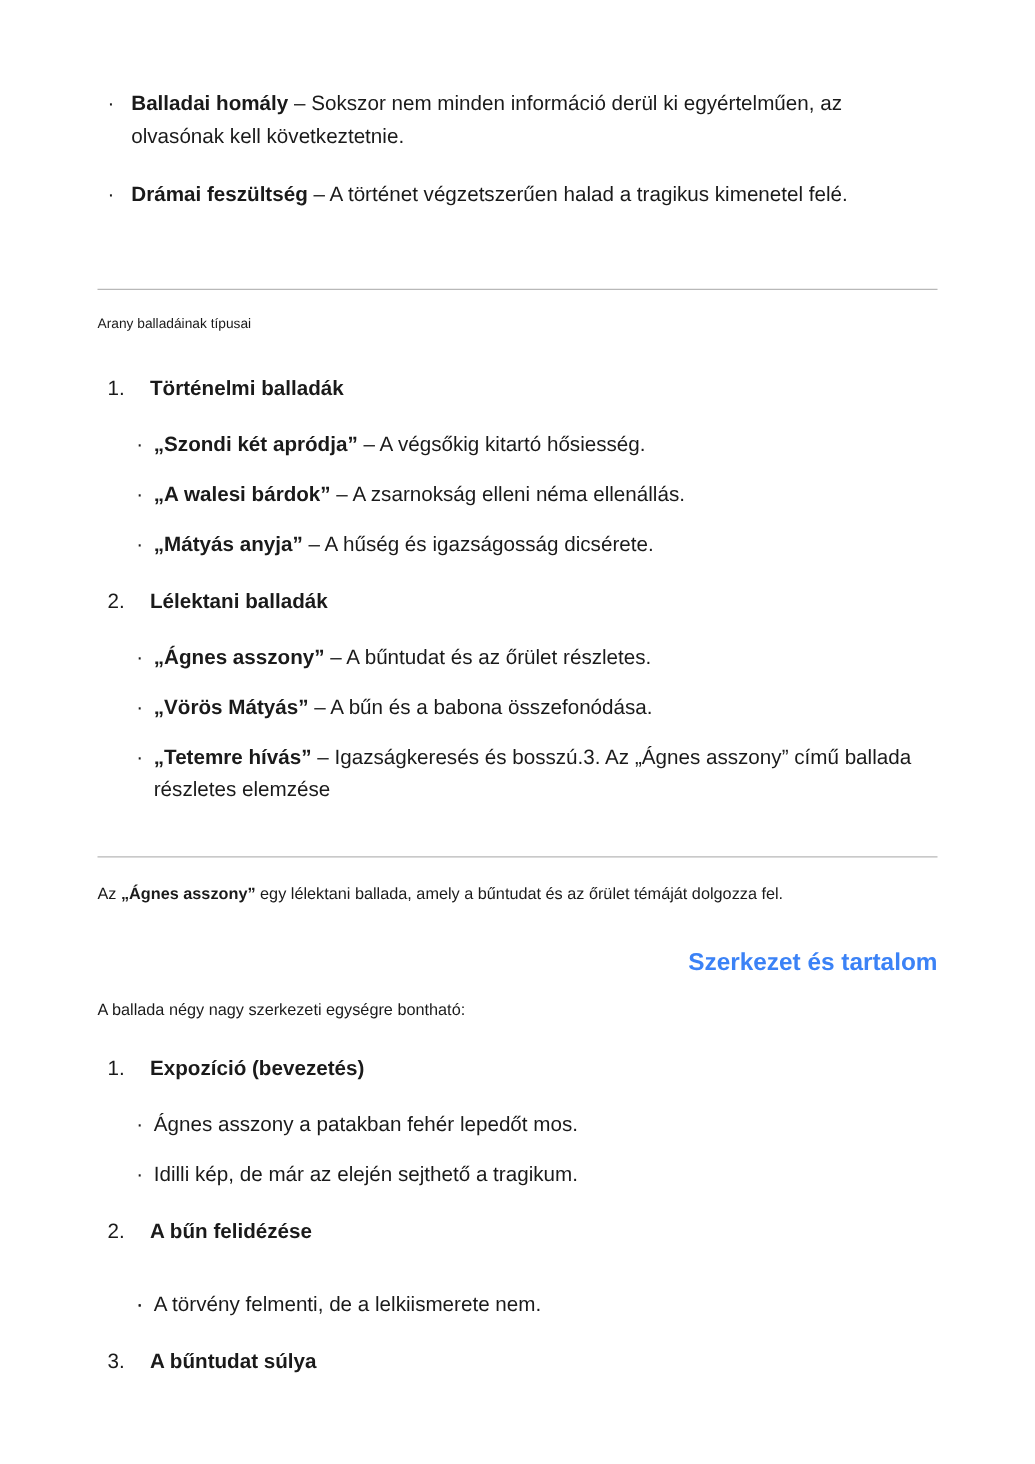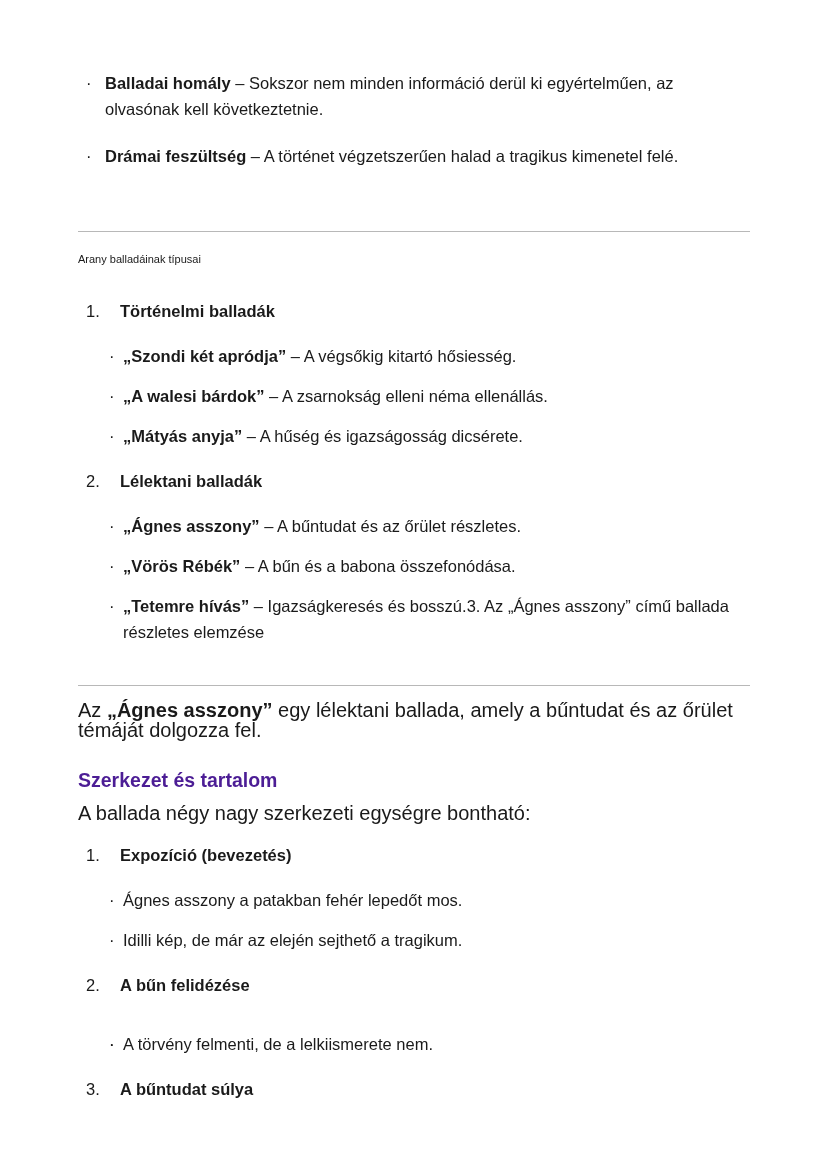--- a/index.html
+++ b/index.html
@@ -19,22 +19,22 @@
     position: relative;
     width: 828px;
     height: 1171px;
     box-sizing: border-box;
     padding: 70px 78px 40px 78px;
     background: #ffffff;
   }
 
   
   .para {
-    font-size: 20px;
-    line-height: 20px;
+    font-size: 13px;
+    line-height: 30px;
     margin: 0;
     color: #1a1a1a;
   }
   .bold { font-weight: bold; }
 
   
   ul.lv1 {
     list-style: none;
     margin: 0;
     padding: 0;
@@ -127,21 +127,22 @@
   .gap-m   { height: 19px; }
   .gap-s   { height: 14px; }
   .gap-xs  { height: 9px; }
 
   
   .heading2 {
     font-size: 19.5px;
     line-height: 28px;
     font-weight: bold;
     margin: 0;
-    color: #4c1d95;
+    color: #3b82f6;
+    text-align: right;
   }
 </style>
 </head>
 <body>
 
 <div class="page">
 
   <ul class="lv1">
     <li>
       <span class="dot">·</span><span class="bold">Balladai homály</span><span> – </span><span>Sokszor nem minden információ derül ki egyértelműen, az olvasónak kell következtetnie.</span>
@@ -189,21 +190,21 @@
     </li>
   </ol>
 
   <div class="gap-m"></div>
 
   <ul class="lv2">
     <li>
       <span class="dot">·</span><span class="bold">„Ágnes asszony”</span><span> – </span><span>A bűntudat és az őrület részletes.</span>
     </li>
     <li style="margin-top:14px">
-      <span class="dot">·</span><span class="bold">„Vörös Rébék”</span><span> – </span><span>A bűn és a babona összefonódása.</span>
+      <span class="dot">·</span><span class="bold">„Vörös Mátyás”</span><span> – </span><span>A bűn és a babona összefonódása.</span>
     </li>
     <li style="margin-top:14px">
       <span class="dot">·</span><span class="bold">„Tetemre hívás”</span><span> – </span><span>Igazságkeresés és bosszú.3. Az „Ágnes asszony” című ballada részletes elemzése</span>
     </li>
   </ul>
 
   <div class="gap-xl"></div>
 
   <hr class="hr">
 

